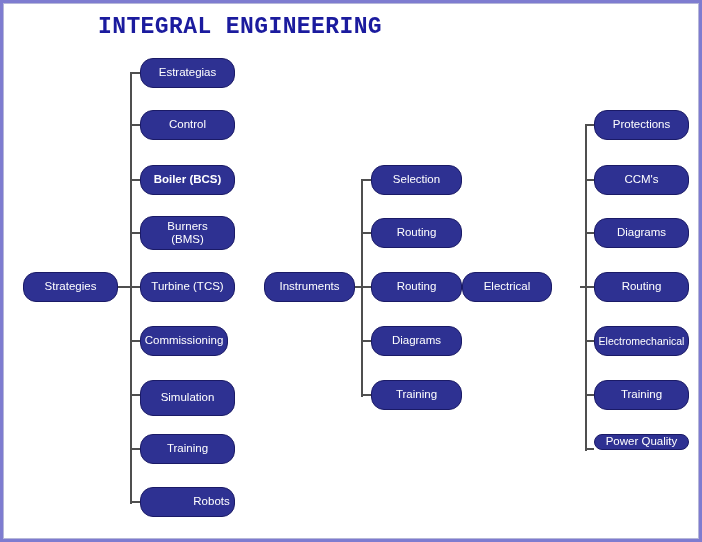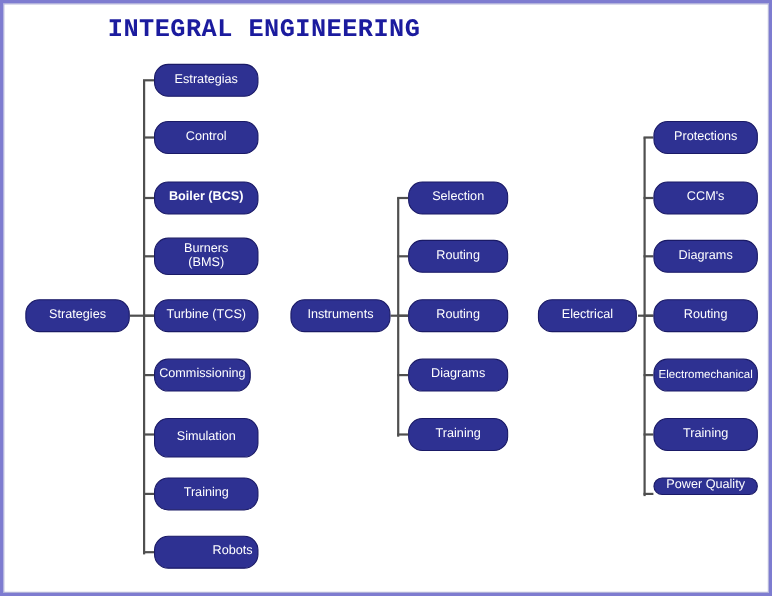--- a/index.html
+++ b/index.html
@@ -122,21 +122,21 @@
       <div class="cline" style="left: 358px; top: 337px; width: 10px; height: 1.5px;"></div>
       <div class="node" style="left: 368px; top: 323px; width: 91px; height: 30px;">
         <span>Diagrams</span>
       </div>
       <div class="cline" style="left: 358px; top: 391px; width: 10px; height: 1.5px;"></div>
       <div class="node" style="left: 368px; top: 377px; width: 91px; height: 30px;">
         <span>Training</span>
       </div>
       <div class="cline" style="left: 582px; top: 122px; width: 1.5px; height: 325.5px;"></div>
       <div class="cline" style="left: 577px; top: 283px; width: 14px; height: 1.5px;"></div>
-      <div class="node" style="left: 486px; top: 269px; width: 90px; height: 30px; border-radius: 13px;">
+      <div class="node" style="left: 459px; top: 269px; width: 90px; height: 30px; border-radius: 13px;">
         <span>Electrical</span>
       </div>
       <div class="cline" style="left: 582px; top: 121px; width: 9px; height: 1.5px;"></div>
       <div class="node" style="left: 591px; top: 107px; width: 95px; height: 30px;">
         <span>Protections</span>
       </div>
       <div class="cline" style="left: 582px; top: 176px; width: 9px; height: 1.5px;"></div>
       <div class="node" style="left: 591px; top: 162px; width: 95px; height: 30px;">
         <span>CCM's</span>
       </div>

